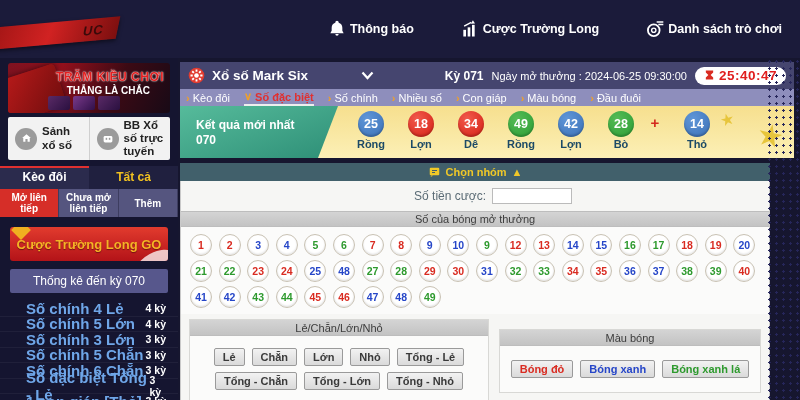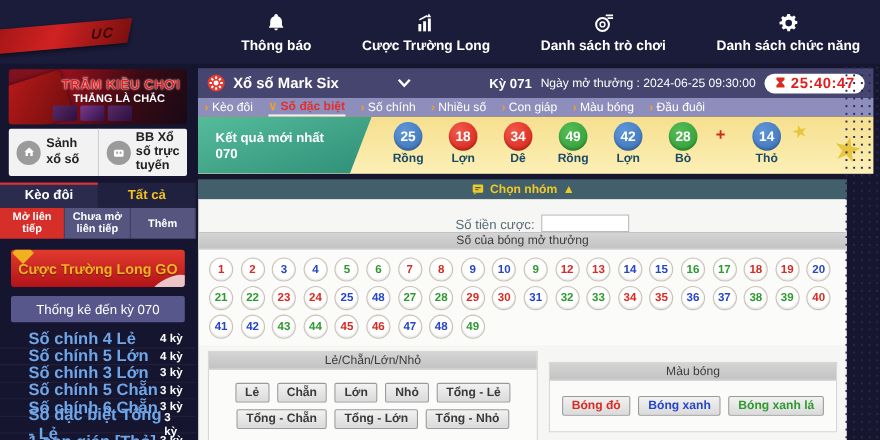--- a/index.html
+++ b/index.html
@@ -18,21 +18,21 @@
   
   .topbar{ height:58px; background:#1b1b3a; display:flex; align-items:center; position:relative; }
   .logo{ position:absolute; left:-6px; top:22px; width:124px; height:22px;
     background:linear-gradient(100deg,#a41616,#d12222 45%,#7c0f0f);
     transform:skewY(-5deg) skewX(-12deg);
     display:flex; align-items:center; justify-content:flex-end; padding-right:14px;
     box-shadow:0 2px 4px rgba(0,0,0,.5);
   }
   .logo span{ color:#3a0a0a; font-weight:bold; font-size:13px; letter-spacing:1px;}
   .topnav{ display:flex; margin-left:auto; gap:46px; padding-right:18px;}
-  .nav-item{ display:flex; flex-direction:column; align-items:center; gap:3px; cursor:pointer;justify-content:flex-end;}
+  .nav-item{ display:flex; flex-direction:row; align-items:center; gap:3px; cursor:pointer;justify-content:flex-end;}
   .nav-item .lbl{ font-size:12.5px; font-weight:bold; color:#fff; white-space:nowrap;}
   
   .page{ display:flex; align-items:flex-start; }
   .sidebar{ width:178px; flex:0 0 178px; background:#151530; min-height:342px; padding-top:3px;}
   .main{ width:614px; margin-left:2px; margin-top:4px; }
   
   .promo{ margin:2px 8px 4px 8px; height:50px; border-radius:3px; overflow:hidden; position:relative;
     background:linear-gradient(115deg,#7e1220 0%,#93101c 30%,#3c0a14 65%,#180a16 100%);}
   .promo .card{ position:absolute; left:-16px; top:10px; width:70px; height:44px;
     background:linear-gradient(135deg,#c41c1c,#6e0d0d); transform:rotate(-18deg); border-radius:4px;
@@ -107,21 +107,21 @@
   .star.s1{ font-size:16px; left:2px; top:2px; transform:rotate(-15deg);}
   .star.s2{ font-size:30px; right:0; top:10px; transform:rotate(12deg);}
   .b-red{ background:radial-gradient(circle at 35% 30%,#f15a4c,#d41e12);}
   .b-blue{ background:radial-gradient(circle at 35% 30%,#5f96d8,#3a6fb5);}
   .b-green{ background:radial-gradient(circle at 35% 30%,#56bb56,#2a9c33);}
   
   .groupbar{ margin-top:5px; height:18px; width:590px; background:#41606b; display:flex; align-items:center;
     justify-content:center; gap:5px; cursor:pointer;}
   .groupbar .gtxt{ color:#f0c828; font-size:11px; font-weight:bold;}
   .panel{ width:590px; background:#f6f6f4; border:1px solid #c9c9c9; border-top:none; padding-bottom:8px;}
-  .amount{ display:flex; align-items:flex-end; justify-content:center; gap:6px; height:30px;padding-left:36px;}
+  .amount{ display:flex; align-items:center; justify-content:center; gap:6px; height:30px;padding-left:36px;}
   .amount .albl{ color:#5a6b75; font-size:12px;}
   .amount input{ width:80px; height:16px; border:1px solid #bbb; background:#fff; font-size:11px; padding:0 3px;}
   .sec-h{ height:16px; background:linear-gradient(180deg,#d4d4d4,#c3c3c3); color:#3c3c3c; font-size:11px;
     display:flex; align-items:center; justify-content:center; border:1px solid #bdbdbd; border-left:none; border-right:none;}
   .numwrap{ padding:7px 9px 6px; display:flex; flex-wrap:wrap; gap:4px 6.6px; background:#fbfbfa;}
   .nball{ width:22px; height:22px; border-radius:50%; background:#fff; border:1px solid #c9c2b4;
     box-shadow:inset 0 -1px 2px rgba(0,0,0,.12);
     display:flex; align-items:center; justify-content:center; font-size:10.5px; font-weight:bold; cursor:pointer;}
   .tworow{ display:flex; gap:10px; padding:5px 8px 0; align-items:center;}
   .subpanel{ background:#fbfbfa; border:1px solid #d8d8d5;}
@@ -167,28 +167,20 @@
       </div>
       <div class="nav-item">
         <span class="icon">
           <svg viewBox="0 0 24 24" width="20" height="20">
             <circle cx="10.5" cy="13.5" r="7" fill="none" stroke="#fff" stroke-width="2.2"></circle>
             <circle cx="10.5" cy="13.5" r="2.6" fill="none" stroke="#fff" stroke-width="1.6"></circle>
             <path d="M14 3.5h8M16 6.5h6" stroke="#fff" stroke-width="1.8"></path>
           </svg>
         </span>
         <span class="lbl">Danh sách trò chơi</span>
-      </div>
-      <div class="nav-item">
-        <span class="icon">
-          <svg viewBox="0 0 24 24" width="20" height="20">
-            <path fill="#fff" fill-rule="evenodd" d="M10.6 2h2.8l.5 2.3c.6.2 1.2.4 1.8.7l2-1.3 2 2-1.3 2c.3.6.5 1.2.7 1.8l2.3.5v2.8l-2.3.5a8 8 0 0 1-.7 1.8l1.3 2-2 2-2-1.3a8 8 0 0 1-1.8.7l-.5 2.3h-2.8l-.5-2.3a8 8 0 0 1-1.8-.7l-2 1.3-2-2 1.3-2a8 8 0 0 1-.7-1.8L2 13.4v-2.8l2.3-.5c.2-.6.4-1.2.7-1.8l-1.3-2 2-2 2 1.3c.6-.3 1.2-.5 1.8-.7zM12 8.4a3.6 3.6 0 1 0 0 7.2 3.6 3.6 0 0 0 0-7.2z"></path>
-          </svg>
-        </span>
-        <span class="lbl">Danh sách chức năng</span>
       </div>
     </div>
 </div>
 
 <div class="page">
 
   <div class="sidebar">
     <div class="promo">
       <div class="card"></div>
       <div class="thumbs">

